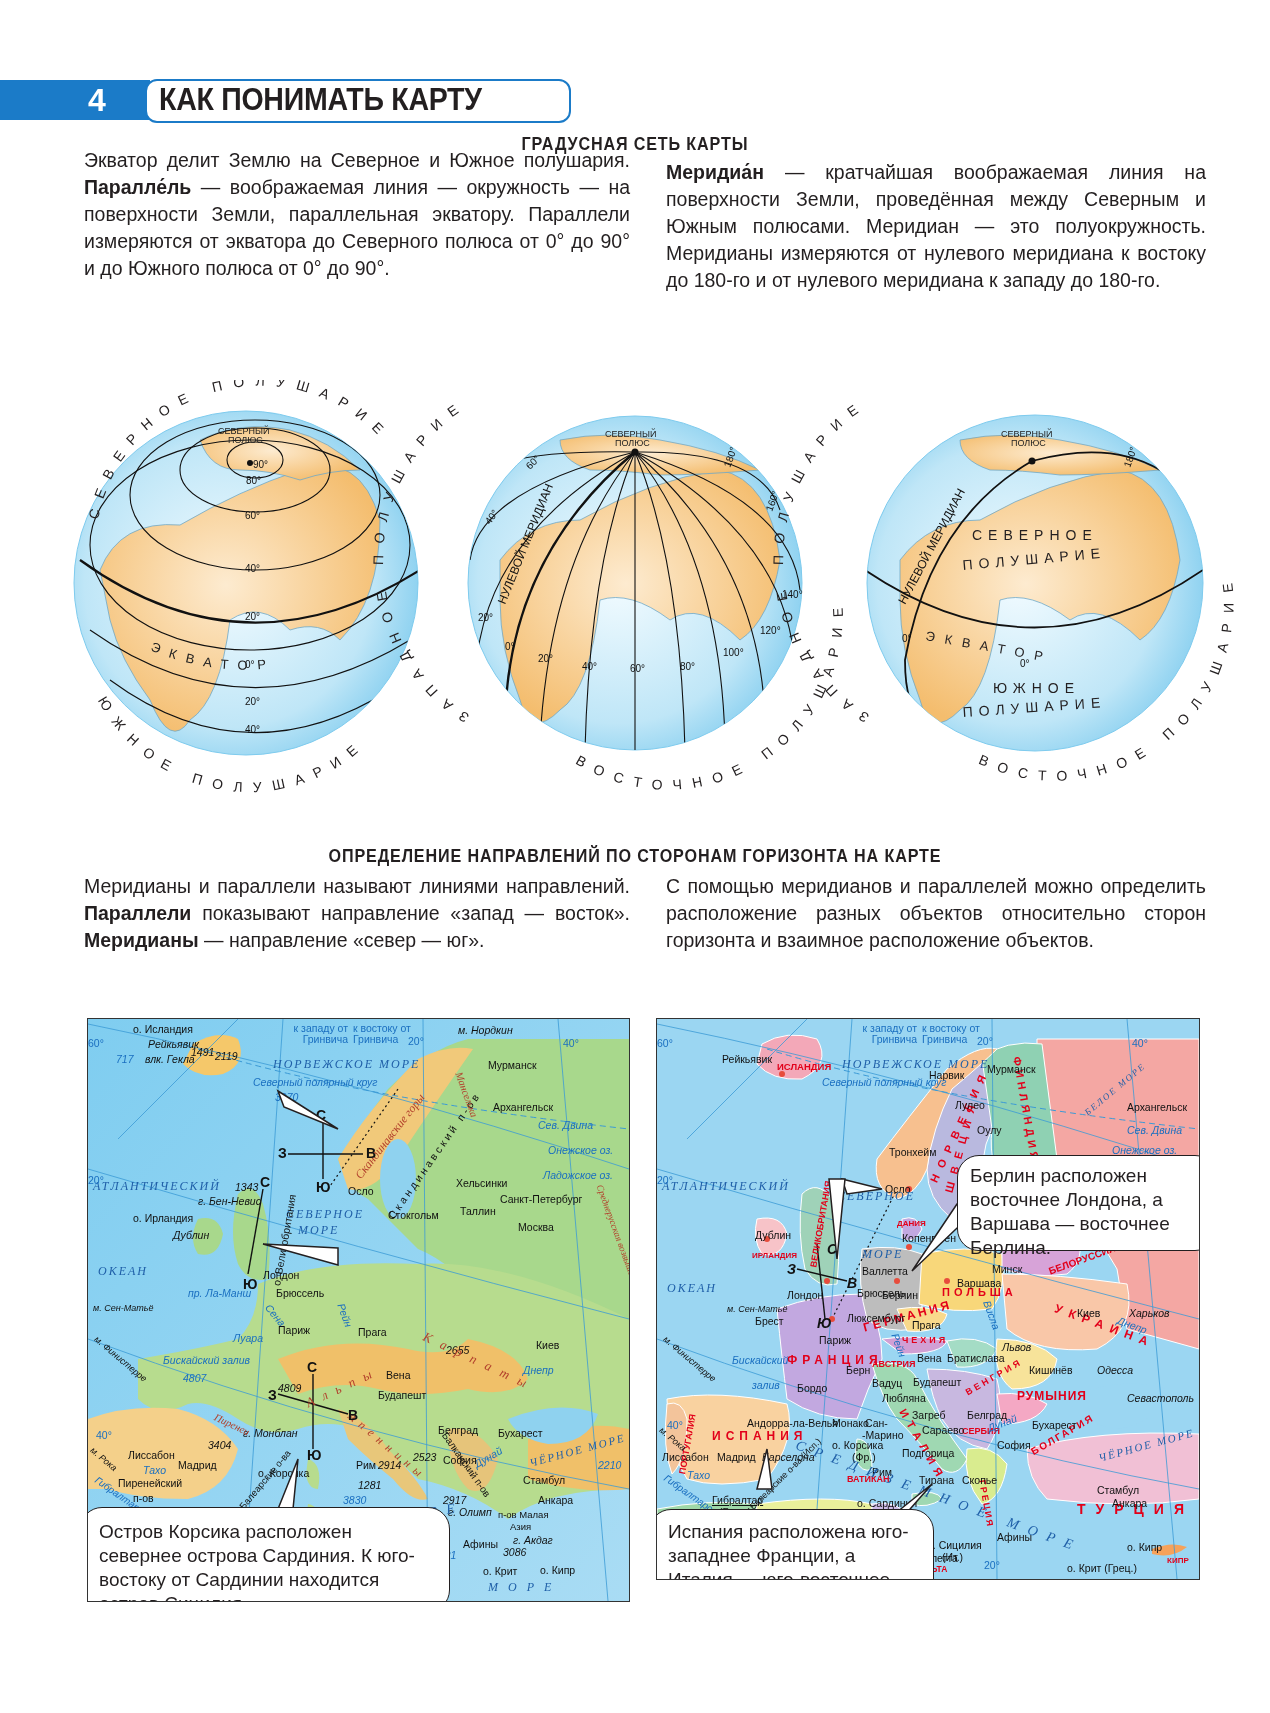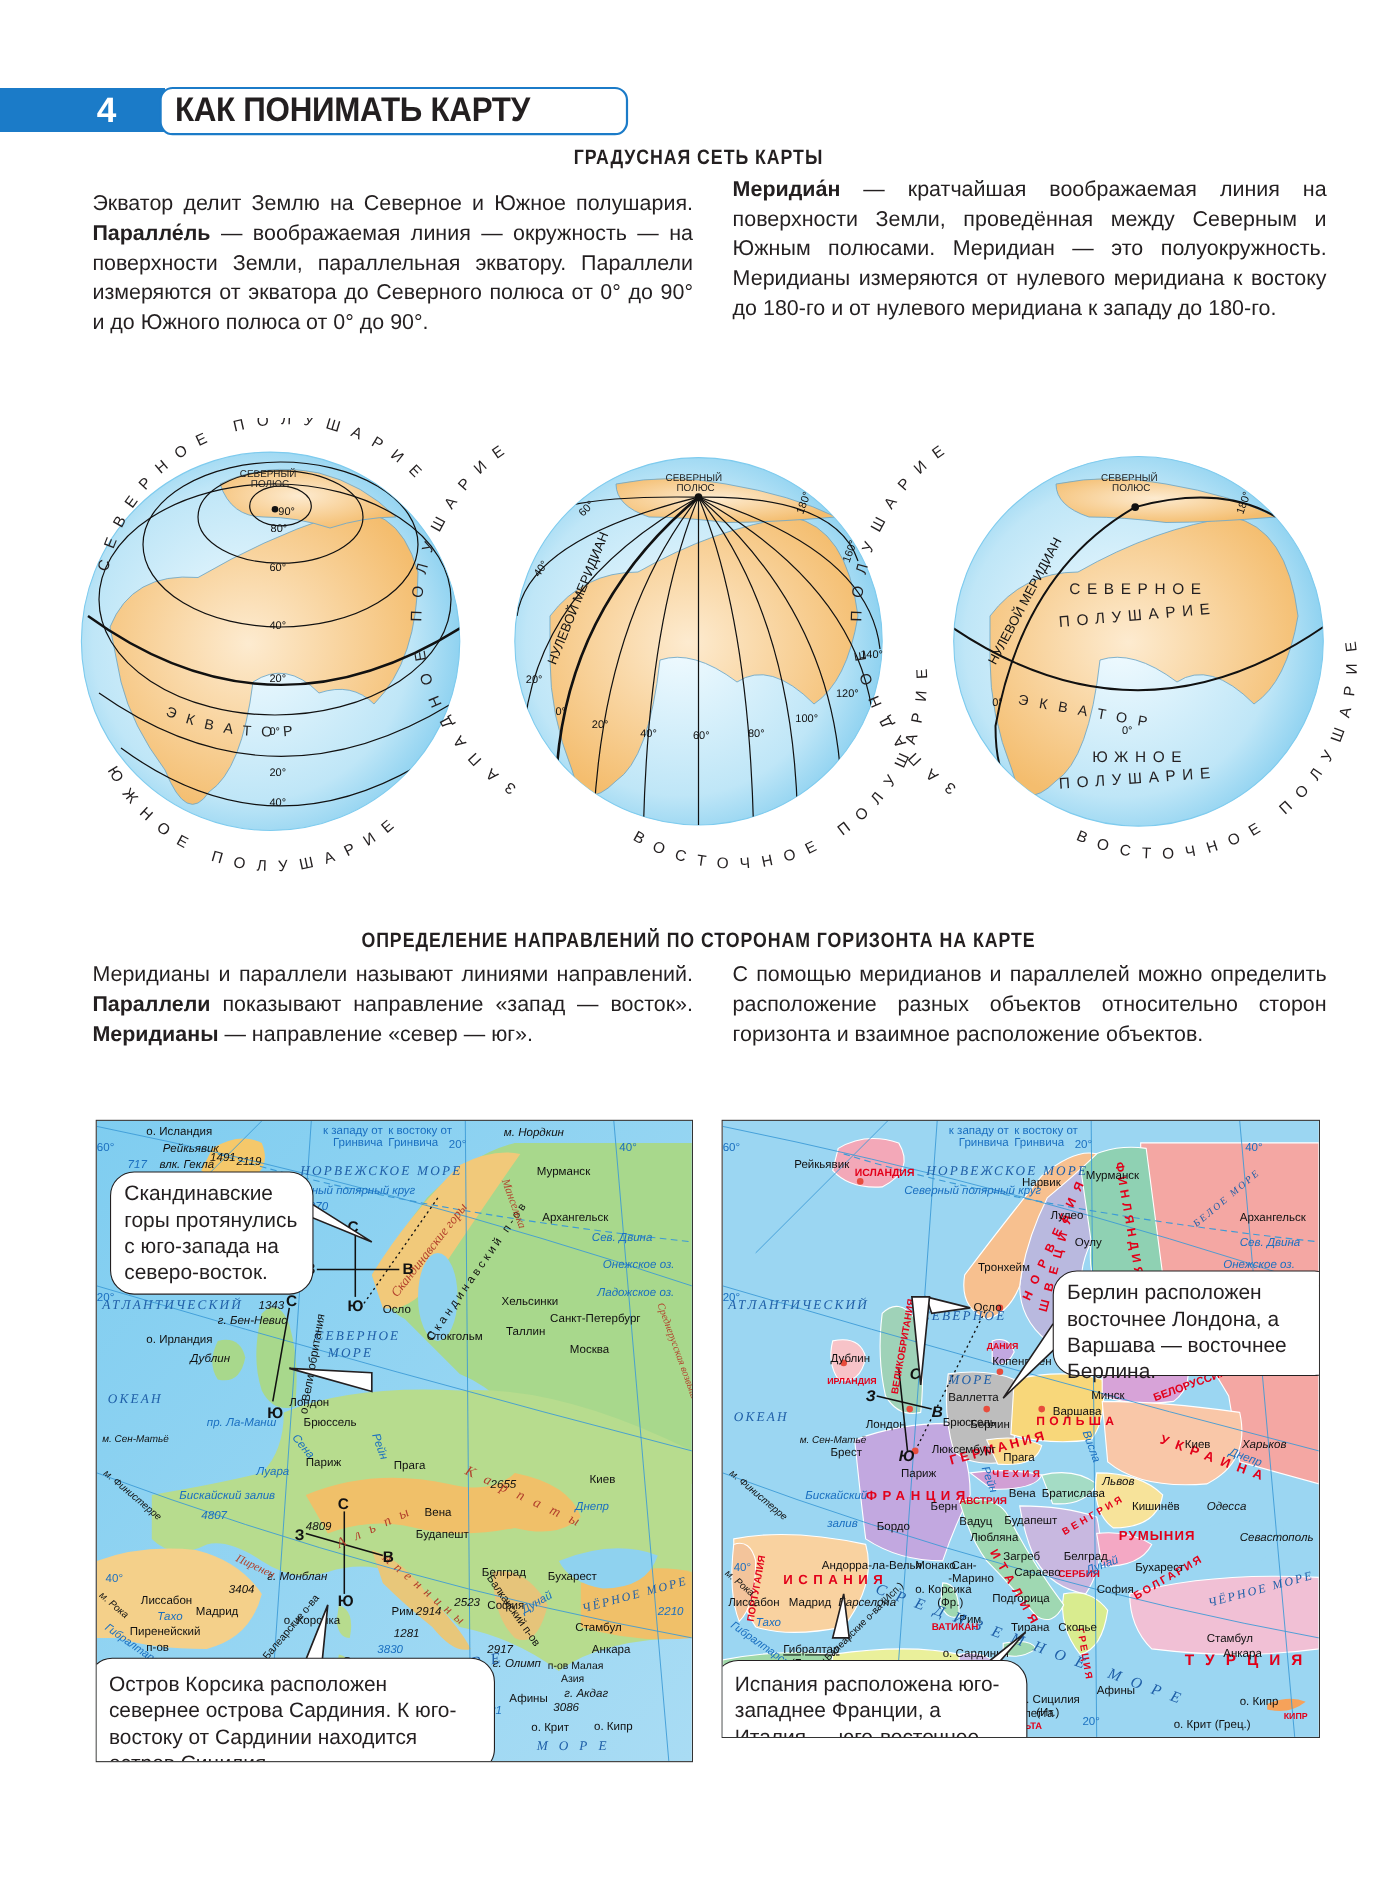--- a/index.html
+++ b/index.html
@@ -30,21 +30,21 @@
 
 <div class="hdr-num">
   <span>4</span>
 </div>
 <div class="hdr-title">
   <span>КАК ПОНИМАТЬ КАРТУ</span>
 </div>
 
 <div class="sec-title" style="left:370px;top:133px;width:530px;">ГРАДУСНАЯ СЕТЬ КАРТЫ</div>
 
-<div class="para" style="left:84px;top:172px;width:546px;"><span>Экватор делит Землю на Северное и Южное полушария. </span><b>Паралле́ль</b><span> — воображаемая линия — окружность — на поверхности Земли, параллельная экватору. Параллели измеряются от экватора до Северного полюса от 0° до 90° и до Южного полюса от 0° до 90°.</span></div>
+<div class="para" style="left:84px;top:147px;width:546px;"><span>Экватор делит Землю на Северное и Южное полушария. </span><b>Паралле́ль</b><span> — воображаемая линия — окружность — на поверхности Земли, параллельная экватору. Параллели измеряются от экватора до Северного полюса от 0° до 90° и до Южного полюса от 0° до 90°.</span></div>
 
 <div class="para" style="left:666px;top:159px;width:540px;"><b>Меридиа́н</b><span> — кратчайшая воображаемая линия на поверхности Земли, проведённая между Северным и Южным полюсами. Меридиан — это полуокружность. Меридианы измеряются от нулевого меридиана к востоку до 180-го и от нулевого меридиана к западу до 180-го.</span></div>
 
 <svg class="abs" style="left:0;top:380px;" width="1270" height="420" viewBox="0 380 1270 420">
   <defs>
     <radialGradient id="sea" cx="45%" cy="50%" r="60%">
       <stop offset="0%" stop-color="#f2fbff"></stop>
       <stop offset="70%" stop-color="#bfe6f7"></stop>
       <stop offset="100%" stop-color="#7ecbee"></stop>
     </radialGradient>
@@ -347,21 +347,20 @@
   <span class="dir" style="left:219px;top:340px;">С</span>
   <span class="dir" style="left:180px;top:368px;">З</span>
   <span class="dir" style="left:260px;top:388px;">В</span>
   <span class="dir" style="left:219px;top:428px;">Ю</span>
 
   <svg class="abs" style="left:0;top:0;" width="541" height="582">
     <polygon points="190,72 250,110 196,88" fill="#fff" stroke="#231f20" stroke-width="1.5"></polygon>
     <polygon points="250,229 175,225 250,246" fill="#fff" stroke="#231f20" stroke-width="1.5"></polygon>
     <polygon points="190,490 210,440 205,490" fill="#fff" stroke="#231f20" stroke-width="1.5"></polygon>
   </svg>
-  <div class="bubble" style="left:12px;top:46px;width:185px;height:112px;font-size:19px;line-height:24px;">Скандинавские горы протянулись с юго-запада на северо-восток.</div>
   <div class="bubble" style="left:-8px;top:488px;width:370px;height:105px;font-size:19px;line-height:24px;padding:12px 18px;">Остров Корсика расположен севернее острова Сардиния. К юго-востоку от Сардинии находится остров Сицилия.</div>
 </div>
 
 <div class="map" style="left:656px;top:1018px;width:542px;height:560px;">
   <svg width="542" height="560" viewBox="0 0 542 560">
     <rect width="542" height="560" fill="#9bd6f2"></rect>
 
     <path d="M 105 25 Q 130 10 160 20 Q 175 45 145 60 Q 115 62 100 45 Z" fill="#f3a8b8" stroke="#fff"></path>
 
     <path d="M 380 20 L 542 20 L 542 330 L 470 310 L 460 250 L 430 200 L 400 140 L 380 80 Z" fill="#f4a7a3" stroke="#fff"></path>

